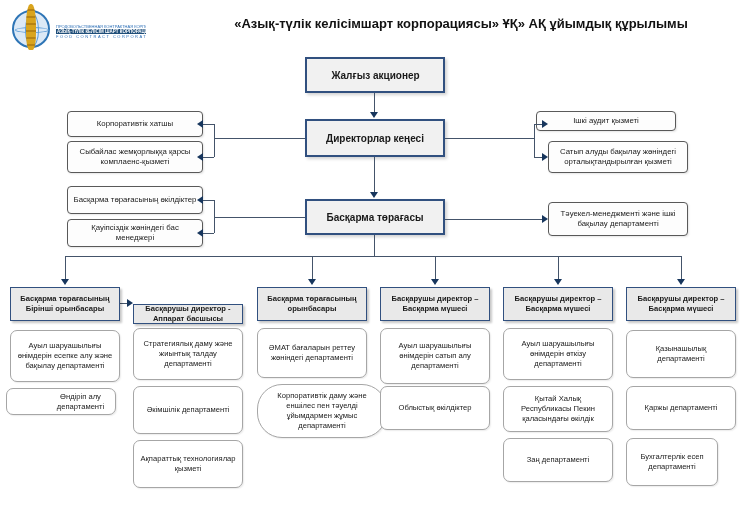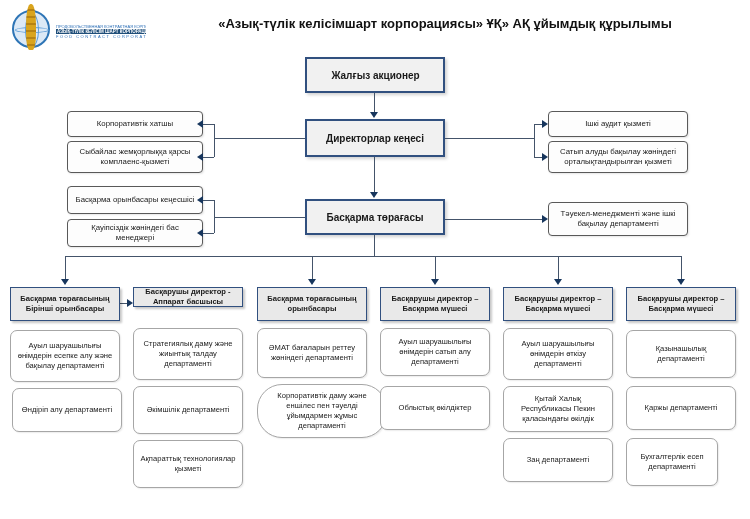--- a/index.html
+++ b/index.html
@@ -14,21 +14,21 @@
   .colhead{background:#e9e9e9;border:1.5px solid #31507f;font-weight:bold;font-size:7.6px;
         box-shadow:1.5px 1.5px 2px rgba(0,0,0,.22);}
   .dept{background:#ffffff;border:1px solid #a6a6a6;border-radius:7px;font-size:7.6px;
         box-shadow:1px 1px 1.5px rgba(0,0,0,.08);}
   .hline,.vline{position:absolute;background:#44546a;}
   .hline{height:1px;} .vline{width:1px;}
   .arr{position:absolute;width:0;height:0;}
   .arr-down{border-left:4px solid transparent;border-right:4px solid transparent;border-top:6px solid #17365d;}
   .arr-left{border-top:4px solid transparent;border-bottom:4px solid transparent;border-right:6px solid #17365d;}
   .arr-right{border-top:4px solid transparent;border-bottom:4px solid transparent;border-left:6px solid #17365d;}
-  #title{position:absolute;left:160px;top:16px;width:570px;text-align:center;
+  #title{position:absolute;left:176px;top:16px;width:570px;text-align:center;
          font-weight:bold;font-size:13px;color:#111;}
   
   #logo{position:absolute;left:12px;top:8px;width:135px;height:48px;}
   .globe{position:absolute;left:0;top:2px;width:34px;height:34px;border-radius:50%;
          background:#dce9f6;border:2px solid #2e75b6;}
   .meridian{position:absolute;left:11px;top:1px;width:12px;height:32px;border:1px solid #5b9bd5;
          border-radius:50%;background:transparent;}
   .parallel{position:absolute;left:1px;top:15px;width:32px;height:4px;border:1px solid #5b9bd5;
          border-radius:50%;}
   .wheat{position:absolute;left:14px;top:-4px;width:10px;height:46px;border-radius:45% 45% 35% 35%;
@@ -70,30 +70,30 @@
 
   <div class="box side" style="left:67px;top:111px;width:136px;height:26px;">Корпоративтік хатшы</div>
   <div class="box side" style="left:67px;top:141px;width:136px;height:32px;">Сыбайлас жемқорлыққа қарсы комплаенс-қызметі</div>
   <div class="hline" style="left:203px;top:124px;width:11px;"></div>
   <div class="hline" style="left:203px;top:157px;width:11px;"></div>
   <div class="vline" style="left:214px;top:124px;height:33px;"></div>
   <div class="hline" style="left:214px;top:138px;width:91px;"></div>
   <div class="arr arr-left" style="left:197px;top:120px;"></div>
   <div class="arr arr-left" style="left:197px;top:153px;"></div>
 
-  <div class="box side" style="left:548px;top:111px;width:140px;height:26px;">Ішкі аудит қызметі</div>
+  <div class="box side" style="left:536px;top:111px;width:140px;height:20px;">Ішкі аудит қызметі</div>
   <div class="box side" style="left:548px;top:141px;width:140px;height:32px;">Сатып алуды бақылау жөніндегі орталықтандырылған қызметі</div>
   <div class="hline" style="left:445px;top:138px;width:89px;"></div>
   <div class="vline" style="left:534px;top:124px;height:33px;"></div>
   <div class="hline" style="left:534px;top:124px;width:8px;"></div>
   <div class="hline" style="left:534px;top:157px;width:8px;"></div>
   <div class="arr arr-right" style="left:542px;top:120px;"></div>
   <div class="arr arr-right" style="left:542px;top:153px;"></div>
 
-  <div class="box side" style="left:67px;top:186px;width:136px;height:28px;">Басқарма орынбасары кеңесшісі</div>
+  <div class="box side" style="left:67px;top:186px;width:136px;height:28px;">Басқарма төрағасының өкілдіктер</div>
   <div class="box side" style="left:67px;top:219px;width:136px;height:28px;">Қауіпсіздік жөніндегі бас менеджері</div>
   <div class="hline" style="left:203px;top:200px;width:11px;"></div>
   <div class="hline" style="left:203px;top:233px;width:11px;"></div>
   <div class="vline" style="left:214px;top:200px;height:33px;"></div>
   <div class="hline" style="left:214px;top:217px;width:91px;"></div>
   <div class="arr arr-left" style="left:197px;top:196px;"></div>
   <div class="arr arr-left" style="left:197px;top:229px;"></div>
 
   <div class="box side" style="left:548px;top:202px;width:140px;height:34px;">Тәуекел-менеджменті және ішкі бақылау департаменті</div>
   <div class="hline" style="left:445px;top:219px;width:97px;"></div>
@@ -109,37 +109,37 @@
   <div class="arr arr-down" style="left:61px;top:279px;"></div>
   <div class="arr arr-down" style="left:308px;top:279px;"></div>
   <div class="arr arr-down" style="left:431px;top:279px;"></div>
   <div class="arr arr-down" style="left:554px;top:279px;"></div>
   <div class="arr arr-down" style="left:677px;top:279px;"></div>
 
   <div class="hline" style="left:120px;top:303px;width:8px;"></div>
   <div class="arr arr-right" style="left:127px;top:299px;"></div>
 
   <div class="box colhead" style="left:10px;top:287px;width:110px;height:34px;">Басқарма төрағасының Бірінші орынбасары</div>
-  <div class="box colhead" style="left:133px;top:287px;width:110px;height:20px;">Басқарушы директор - Аппарат басшысы</div>
+  <div class="box colhead" style="left:133px;top:304px;width:110px;height:20px;">Басқарушы директор - Аппарат басшысы</div>
   <div class="box colhead" style="left:257px;top:287px;width:110px;height:34px;">Басқарма төрағасының орынбасары</div>
   <div class="box colhead" style="left:380px;top:287px;width:110px;height:34px;">Басқарушы директор – Басқарма мүшесі</div>
   <div class="box colhead" style="left:503px;top:287px;width:110px;height:34px;">Басқарушы директор – Басқарма мүшесі</div>
   <div class="box colhead" style="left:626px;top:287px;width:110px;height:34px;">Басқарушы директор – Басқарма мүшесі</div>
 
   <div class="box dept" style="left:10px;top:330px;width:110px;height:52px;">Ауыл шаруашылығы өнімдерін есепке алу және бақылау департаменті</div>
-  <div class="box dept" style="left:12px;top:388px;width:110px;height:44px;">Өндіріп алу департаменті</div>
+  <div class="box dept" style="left:6px;top:388px;width:110px;height:27px;padding-left:44px;">Өндіріп алу департаменті</div>
 
   <div class="box dept" style="left:133px;top:328px;width:110px;height:52px;">Стратегиялық даму және жиынтық талдау департаменті</div>
   <div class="box dept" style="left:133px;top:386px;width:110px;height:48px;">Әкімшілік департаменті</div>
   <div class="box dept" style="left:133px;top:440px;width:110px;height:48px;">Ақпараттық технологиялар қызметі</div>
 
   <div class="box dept" style="left:257px;top:328px;width:110px;height:50px;">ӘМАТ бағаларын реттеу жөніндегі департаменті</div>
   <div class="box dept" style="left:257px;top:384px;width:130px;height:54px;border-radius:25px;">Корпоративтік даму және еншілес пен тәуелді ұйымдармен жұмыс департаменті</div>
 
-  <div class="box dept" style="left:380px;top:328px;width:110px;height:48px;">Ауыл шаруашылығы өнімдерін сатып алу департаменті</div>
+  <div class="box dept" style="left:380px;top:328px;width:110px;height:56px;">Ауыл шаруашылығы өнімдерін сатып алу департаменті</div>
   <div class="box dept" style="left:380px;top:386px;width:110px;height:44px;">Облыстық өкілдіктер</div>
 
   <div class="box dept" style="left:503px;top:328px;width:110px;height:52px;">Ауыл шаруашылығы өнімдерін өткізу департаменті</div>
   <div class="box dept" style="left:503px;top:386px;width:110px;height:46px;">Қытай Халық Республикасы Пекин қаласындағы өкілдік</div>
   <div class="box dept" style="left:503px;top:438px;width:110px;height:44px;">Заң департаменті</div>
 
   <div class="box dept" style="left:626px;top:330px;width:110px;height:48px;">Қазынашылық департаменті</div>
   <div class="box dept" style="left:626px;top:386px;width:110px;height:44px;">Қаржы департаменті</div>
   <div class="box dept" style="left:626px;top:438px;width:92px;height:48px;">Бухгалтерлік есеп департаменті</div>
 

